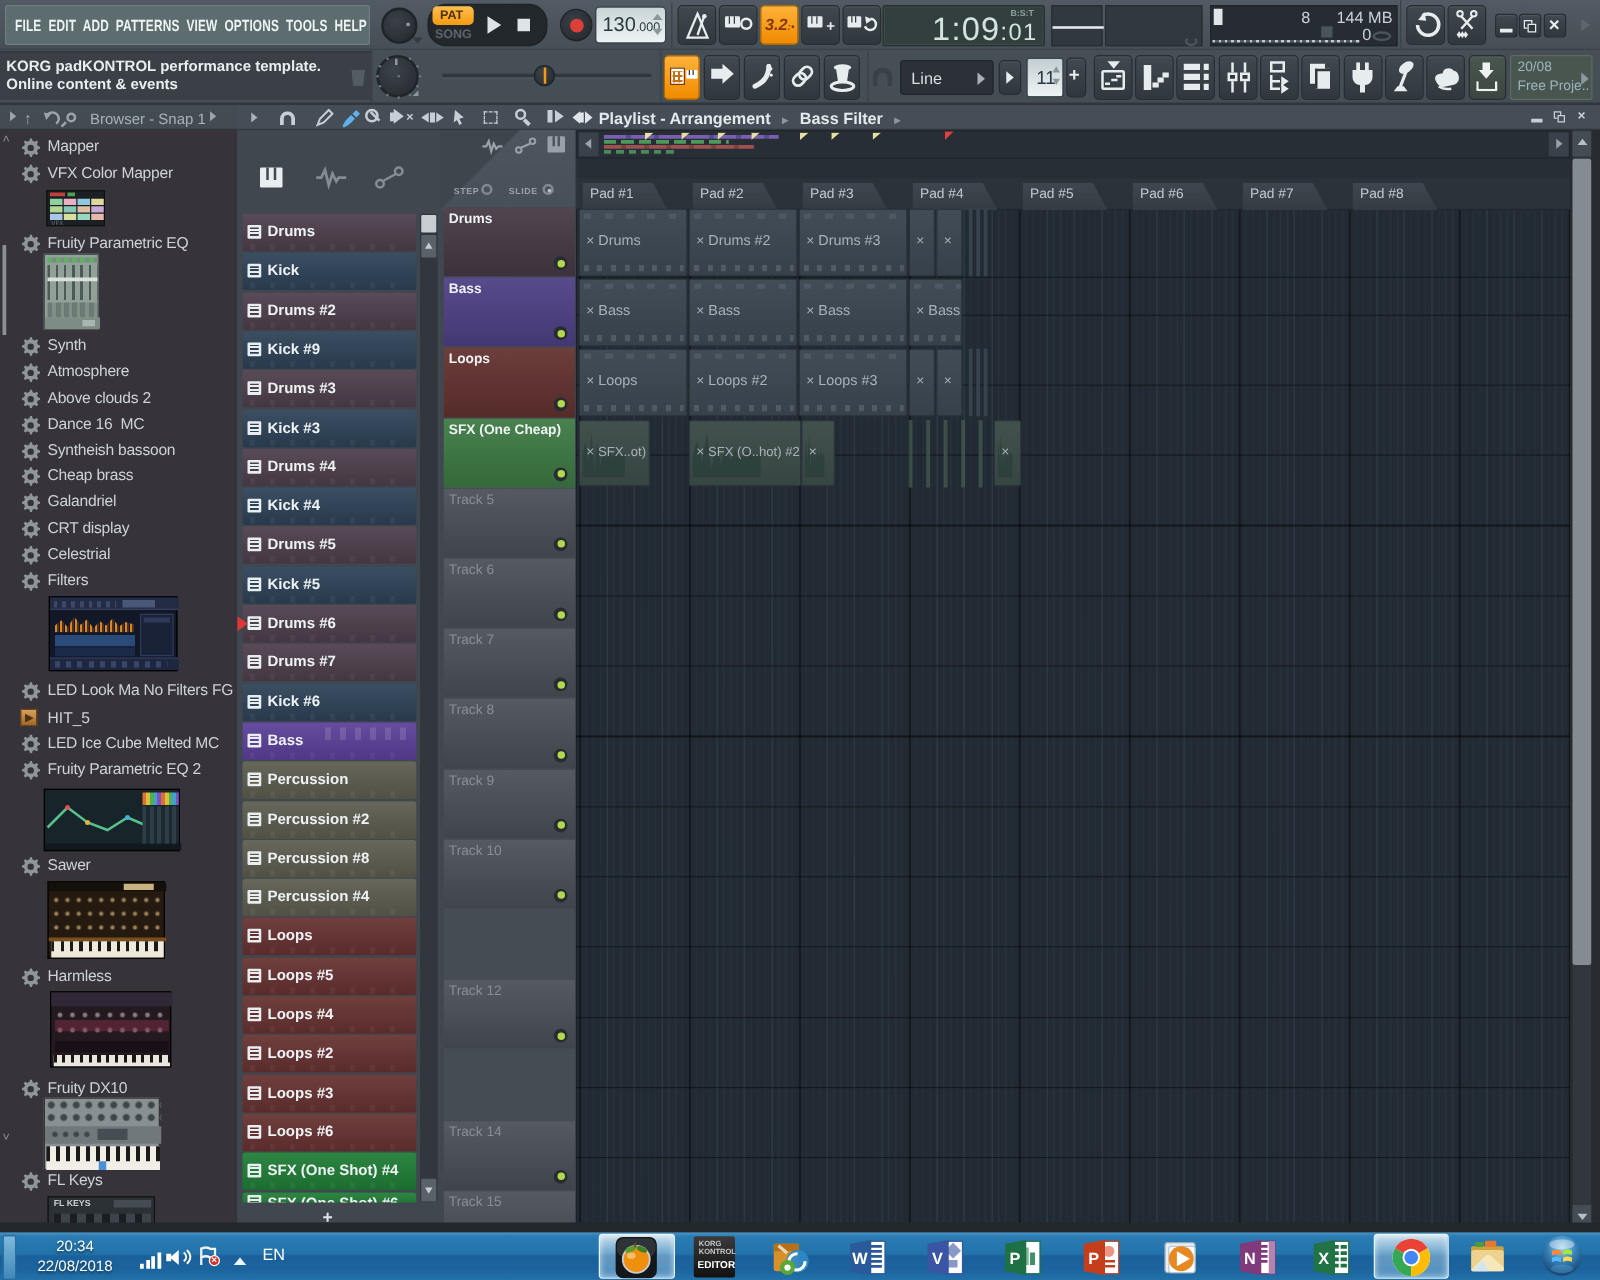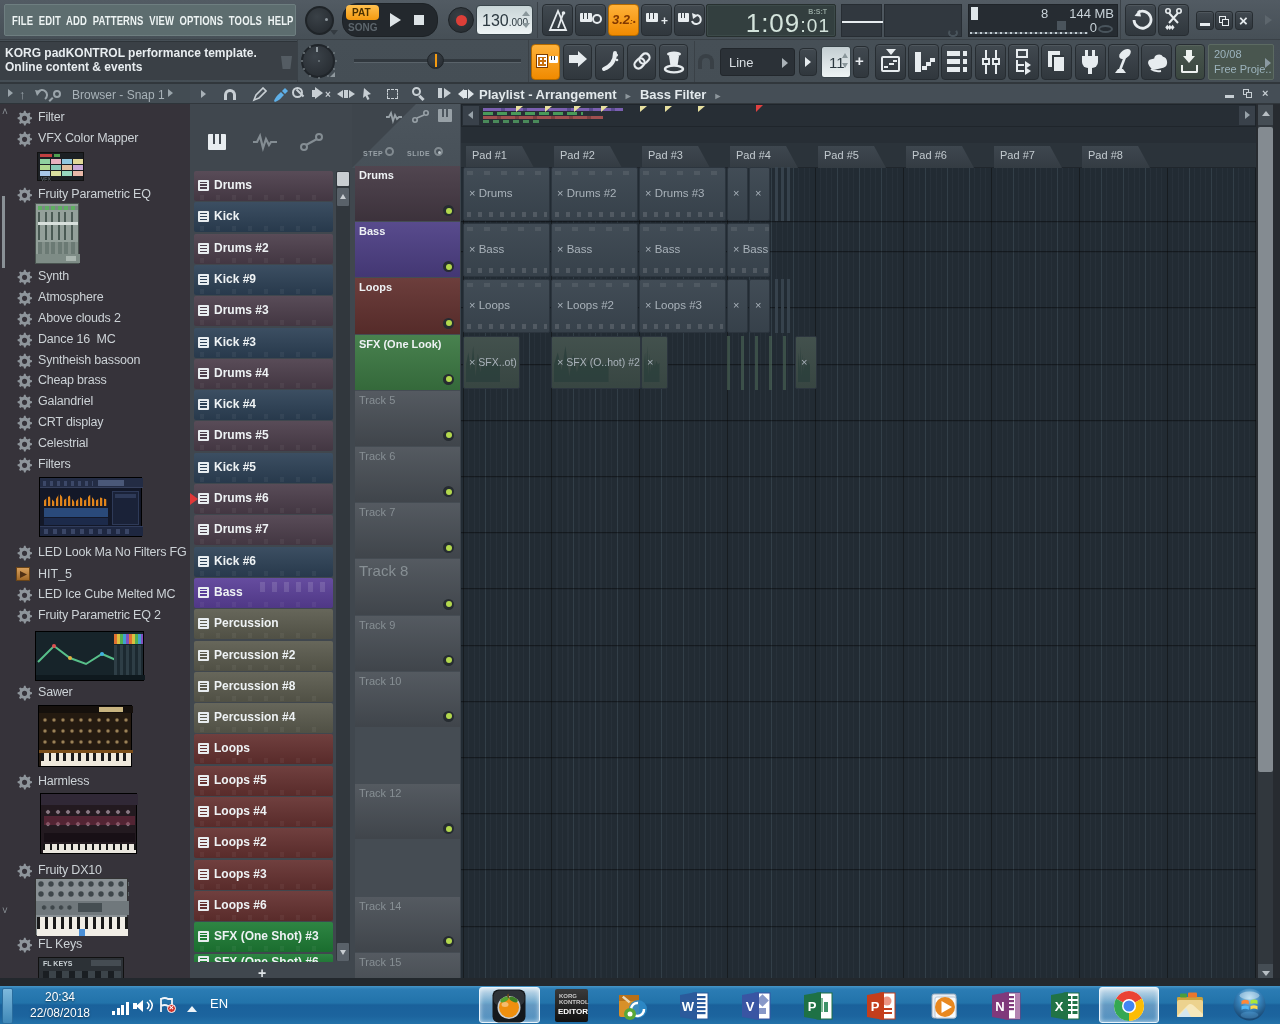--- a/index.html
+++ b/index.html
@@ -236,21 +236,21 @@
 <svg style="position:absolute;width:0;height:0">
       <defs>
 <symbol id="gear" viewBox="0 0 20 20">
           <path fill="#8e959b" d="M10 1 12 1 12.6 3.4a7 7 0 0 1 2 .84L16.8 3 18.2 4.4 17 6.6a7 7 0 0 1 .83 2L20 9.2 20 11.2 17.8 11.8a7 7 0 0 1-.84 2L18.2 16 16.8 17.4 14.6 16.2a7 7 0 0 1-2 .83L12 19.4 10 19.4 9.4 17a7 7 0 0 1-2-.84L5.2 17.4 3.8 16 5 13.8a7 7 0 0 1-.83-2L2 11.2 2 9.2 4.2 8.6a7 7 0 0 1 .84-2L3.8 4.4 5.2 3 7.4 4.2a7 7 0 0 1 2-.83L10 1Z M10.7 7.2a3.2 3.2 0 1 0 0 6.4 3.2 3.2 0 0 0 0-6.4Z" fill-rule="evenodd"></path>
         </symbol>
 </defs>
     </svg>
 <svg class="abs" style="left:16px;top:110px" width="16" height="16">
       <use href="#gear"></use>
     </svg>
-    <div class="abs" style="left:38px;top:110px;font-size:12.5px;color:#ccd2d6;white-space:nowrap;letter-spacing:-.2px">Filter</div>
+    <div class="abs" style="left:38px;top:110px;font-size:12.5px;color:#ccd2d6;white-space:nowrap;letter-spacing:-.2px">Mapper</div>
 <svg class="abs" style="left:16px;top:131px" width="16" height="16">
       <use href="#gear"></use>
     </svg>
     <div class="abs" style="left:38px;top:131px;font-size:12.5px;color:#ccd2d6;white-space:nowrap;letter-spacing:-.2px">VFX Color Mapper</div>
 <svg class="abs" style="left:16px;top:187px" width="16" height="16">
       <use href="#gear"></use>
     </svg>
     <div class="abs" style="left:38px;top:187px;font-size:12.5px;color:#ccd2d6;white-space:nowrap;letter-spacing:-.2px">Fruity Parametric EQ</div>
 <svg class="abs" style="left:16px;top:269px" width="16" height="16">
       <use href="#gear"></use>
@@ -610,21 +610,21 @@
         <div style="position:absolute;left:2px;top:2px;width:7px;height:7px;background:repeating-linear-gradient(0deg,#653130 0 1.5px,transparent 1.5px 3px)"></div>
       </div>
 <div class="abs" style="left:20px;top:7px;font-size:12px;font-weight:bold;color:#eef2f4;white-space:nowrap">Loops #6</div>
 <div class="abs" style="left:6px;bottom:1px;width:128px;height:5px;background:repeating-linear-gradient(90deg,rgba(255,255,255,.14) 0 4px,transparent 4px 16px);opacity:.32"></div>
 </div>
 <div class="abs" style="left:194px;top:922.2px;width:139px;height:30.0px;background:linear-gradient(#1e7c35,#1e7c35) ;border-radius:2px;overflow:hidden">
 <div class="abs" style="left:0;top:0;width:139px;height:100%;background:linear-gradient(rgba(255,255,255,.07),rgba(0,0,0,.12))"></div>
 <div class="abs" style="left:4px;top:9px;width:11px;height:11px;background:#e8edf0;border-radius:1px">
         <div style="position:absolute;left:2px;top:2px;width:7px;height:7px;background:repeating-linear-gradient(0deg,#1e7c35 0 1.5px,transparent 1.5px 3px)"></div>
       </div>
-<div class="abs" style="left:20px;top:7px;font-size:12px;font-weight:bold;color:#eef2f4;white-space:nowrap">SFX (One Shot) #3</div>
+<div class="abs" style="left:20px;top:7px;font-size:12px;font-weight:bold;color:#eef2f4;white-space:nowrap">SFX (One Shot) #4</div>
 <div class="abs" style="left:6px;bottom:1px;width:128px;height:5px;background:repeating-linear-gradient(90deg,rgba(255,255,255,.14) 0 4px,transparent 4px 16px);opacity:.32"></div>
 </div>
 <div class="abs" style="left:194px;top:953.5px;width:139px;height:14.0px;background:linear-gradient(#1e7c35,#1e7c35) ;border-radius:2px;overflow:hidden">
 <div class="abs" style="left:0;top:0;width:139px;height:100%;background:linear-gradient(rgba(255,255,255,.07),rgba(0,0,0,.12))"></div>
 <div class="abs" style="left:4px;top:2px;width:11px;height:11px;background:#e8edf0;border-radius:1px">
         <div style="position:absolute;left:2px;top:2px;width:7px;height:7px;background:repeating-linear-gradient(0deg,#1e7c35 0 1.5px,transparent 1.5px 3px)"></div>
       </div>
 <div class="abs" style="left:20px;top:1px;font-size:12px;font-weight:bold;color:#eef2f4;white-space:nowrap">SFX (One Shot) #6</div>
 <div class="abs" style="left:6px;bottom:1px;width:128px;height:5px;background:repeating-linear-gradient(90deg,rgba(255,255,255,.14) 0 4px,transparent 4px 16px);opacity:.32"></div>
 </div>
@@ -741,21 +741,21 @@
 <div class="abs" style="right:8.5px;bottom:7.5px;width:6px;height:6px;border-radius:50%;background:#b3d84d"></div>
 </div>
 <div class="abs" style="left:355px;top:278.4px;width:105px;height:55.2px;background:linear-gradient(#633230,#633230);border-radius:0 0 0 0;overflow:hidden">
 <div class="abs" style="left:0;top:0;width:105px;height:100%;background:linear-gradient(rgba(255,255,255,.06),rgba(0,0,0,.14))"></div>
 <div class="abs" style="left:4px;top:3px;font-size:11px;font-weight:bold;color:#eef2f4;white-space:nowrap">Loops</div>
 <div class="abs" style="right:6px;bottom:5px;width:11px;height:11px;border-radius:50%;background:#262c31"></div>
 <div class="abs" style="right:8.5px;bottom:7.5px;width:6px;height:6px;border-radius:50%;background:#b3d84d"></div>
 </div>
 <div class="abs" style="left:355px;top:334.6px;width:105px;height:55.2px;background:linear-gradient(#3d7a44,#3d7a44);border-radius:0 0 0 0;overflow:hidden">
 <div class="abs" style="left:0;top:0;width:105px;height:100%;background:linear-gradient(rgba(255,255,255,.06),rgba(0,0,0,.14))"></div>
-<div class="abs" style="left:4px;top:3px;font-size:11px;font-weight:bold;color:#eef2f4;white-space:nowrap">SFX (One Look)</div>
+<div class="abs" style="left:4px;top:3px;font-size:11px;font-weight:bold;color:#eef2f4;white-space:nowrap">SFX (One Cheap)</div>
 <div class="abs" style="right:6px;bottom:5px;width:11px;height:11px;border-radius:50%;background:#262c31"></div>
 <div class="abs" style="right:8.5px;bottom:7.5px;width:6px;height:6px;border-radius:50%;background:#b3d84d"></div>
 </div>
 <div class="abs" style="left:355px;top:390.8px;width:105px;height:55.2px;background:linear-gradient(#4a5057,#4a5057);border-radius:0 0 0 0;overflow:hidden">
 <div class="abs" style="left:0;top:0;width:105px;height:100%;background:linear-gradient(rgba(255,255,255,.06),rgba(0,0,0,.14))"></div>
 <div class="abs" style="left:4px;top:3px;font-size:11px;font-weight:normal;color:#878f94;white-space:nowrap">Track 5</div>
 <div class="abs" style="right:6px;bottom:5px;width:11px;height:11px;border-radius:50%;background:#262c31"></div>
 <div class="abs" style="right:8.5px;bottom:7.5px;width:6px;height:6px;border-radius:50%;background:#b3d84d"></div>
 </div>
 <div class="abs" style="left:355px;top:447.0px;width:105px;height:55.2px;background:linear-gradient(#4a5057,#4a5057);border-radius:0 0 0 0;overflow:hidden">
@@ -765,21 +765,21 @@
 <div class="abs" style="right:8.5px;bottom:7.5px;width:6px;height:6px;border-radius:50%;background:#b3d84d"></div>
 </div>
 <div class="abs" style="left:355px;top:503.2px;width:105px;height:55.2px;background:linear-gradient(#4a5057,#4a5057);border-radius:0 0 0 0;overflow:hidden">
 <div class="abs" style="left:0;top:0;width:105px;height:100%;background:linear-gradient(rgba(255,255,255,.06),rgba(0,0,0,.14))"></div>
 <div class="abs" style="left:4px;top:3px;font-size:11px;font-weight:normal;color:#878f94;white-space:nowrap">Track 7</div>
 <div class="abs" style="right:6px;bottom:5px;width:11px;height:11px;border-radius:50%;background:#262c31"></div>
 <div class="abs" style="right:8.5px;bottom:7.5px;width:6px;height:6px;border-radius:50%;background:#b3d84d"></div>
 </div>
 <div class="abs" style="left:355px;top:559.4px;width:105px;height:55.2px;background:linear-gradient(#4a5057,#4a5057);border-radius:0 0 0 0;overflow:hidden">
 <div class="abs" style="left:0;top:0;width:105px;height:100%;background:linear-gradient(rgba(255,255,255,.06),rgba(0,0,0,.14))"></div>
-<div class="abs" style="left:4px;top:3px;font-size:15px;font-weight:normal;color:#878f94;white-space:nowrap">Track 8</div>
+<div class="abs" style="left:4px;top:3px;font-size:11px;font-weight:normal;color:#878f94;white-space:nowrap">Track 8</div>
 <div class="abs" style="right:6px;bottom:5px;width:11px;height:11px;border-radius:50%;background:#262c31"></div>
 <div class="abs" style="right:8.5px;bottom:7.5px;width:6px;height:6px;border-radius:50%;background:#b3d84d"></div>
 </div>
 <div class="abs" style="left:355px;top:615.6px;width:105px;height:55.2px;background:linear-gradient(#4a5057,#4a5057);border-radius:0 0 0 0;overflow:hidden">
 <div class="abs" style="left:0;top:0;width:105px;height:100%;background:linear-gradient(rgba(255,255,255,.06),rgba(0,0,0,.14))"></div>
 <div class="abs" style="left:4px;top:3px;font-size:11px;font-weight:normal;color:#878f94;white-space:nowrap">Track 9</div>
 <div class="abs" style="right:6px;bottom:5px;width:11px;height:11px;border-radius:50%;background:#262c31"></div>
 <div class="abs" style="right:8.5px;bottom:7.5px;width:6px;height:6px;border-radius:50%;background:#b3d84d"></div>
 </div>
 <div class="abs" style="left:355px;top:671.8px;width:105px;height:55.2px;background:linear-gradient(#4a5057,#4a5057);border-radius:0 0 0 0;overflow:hidden">

